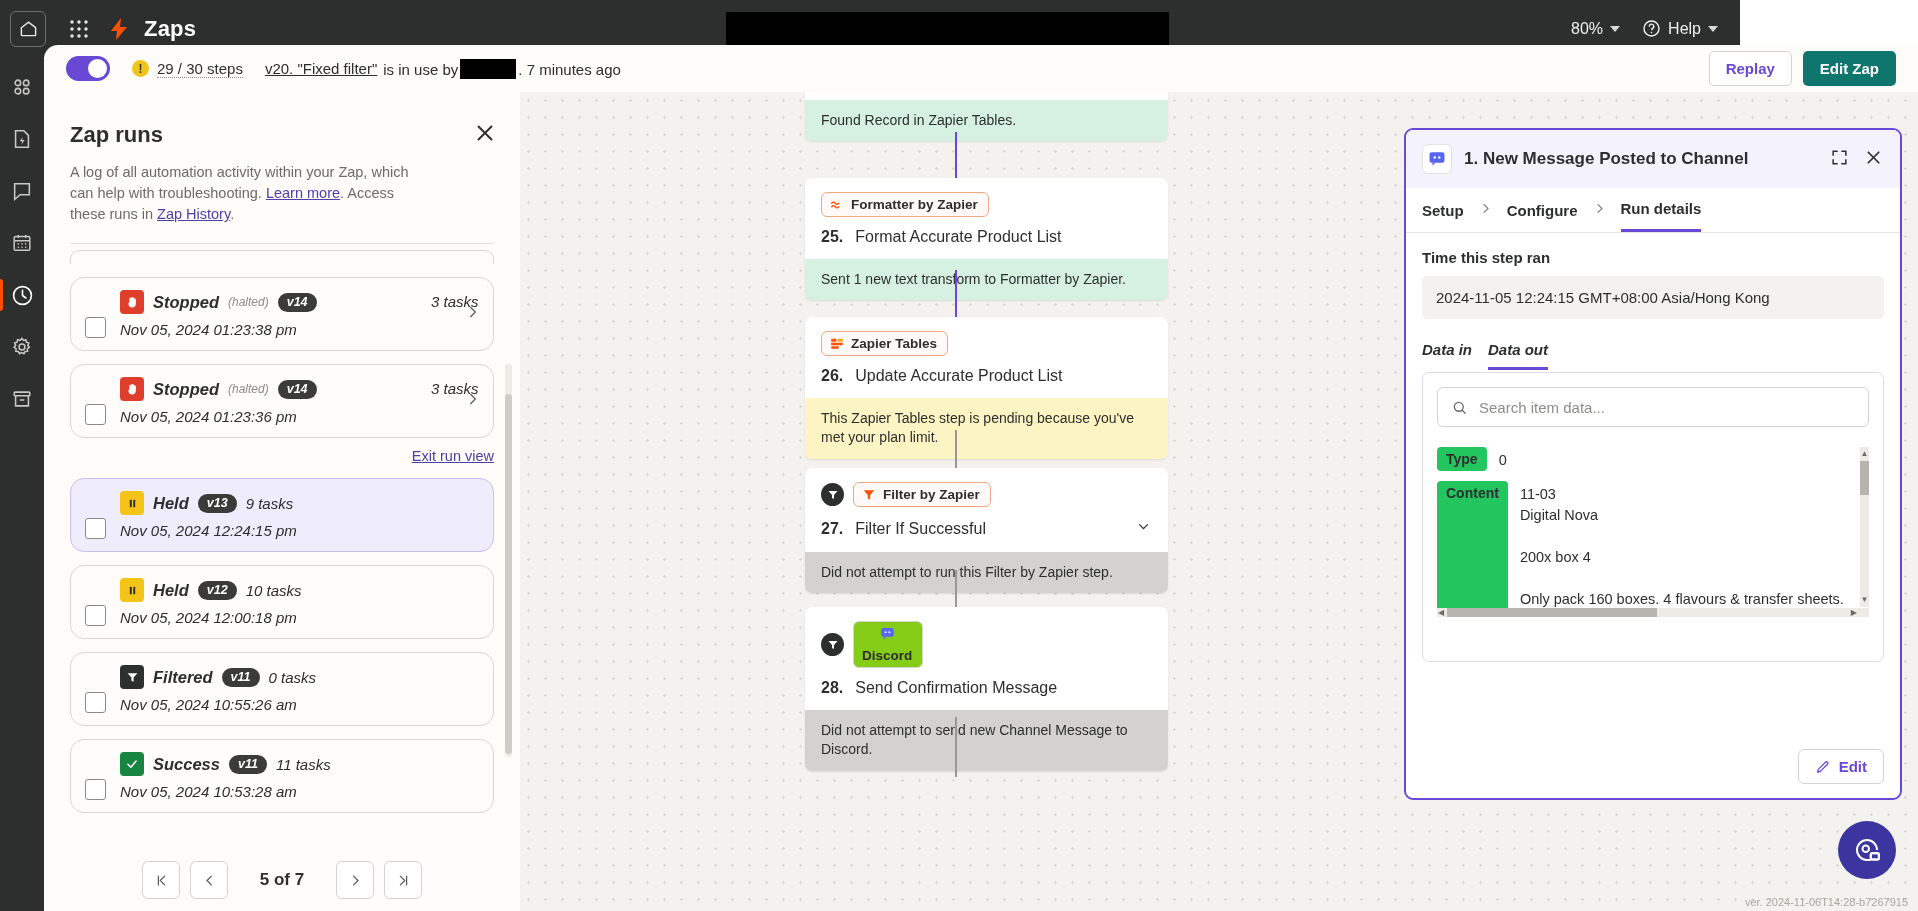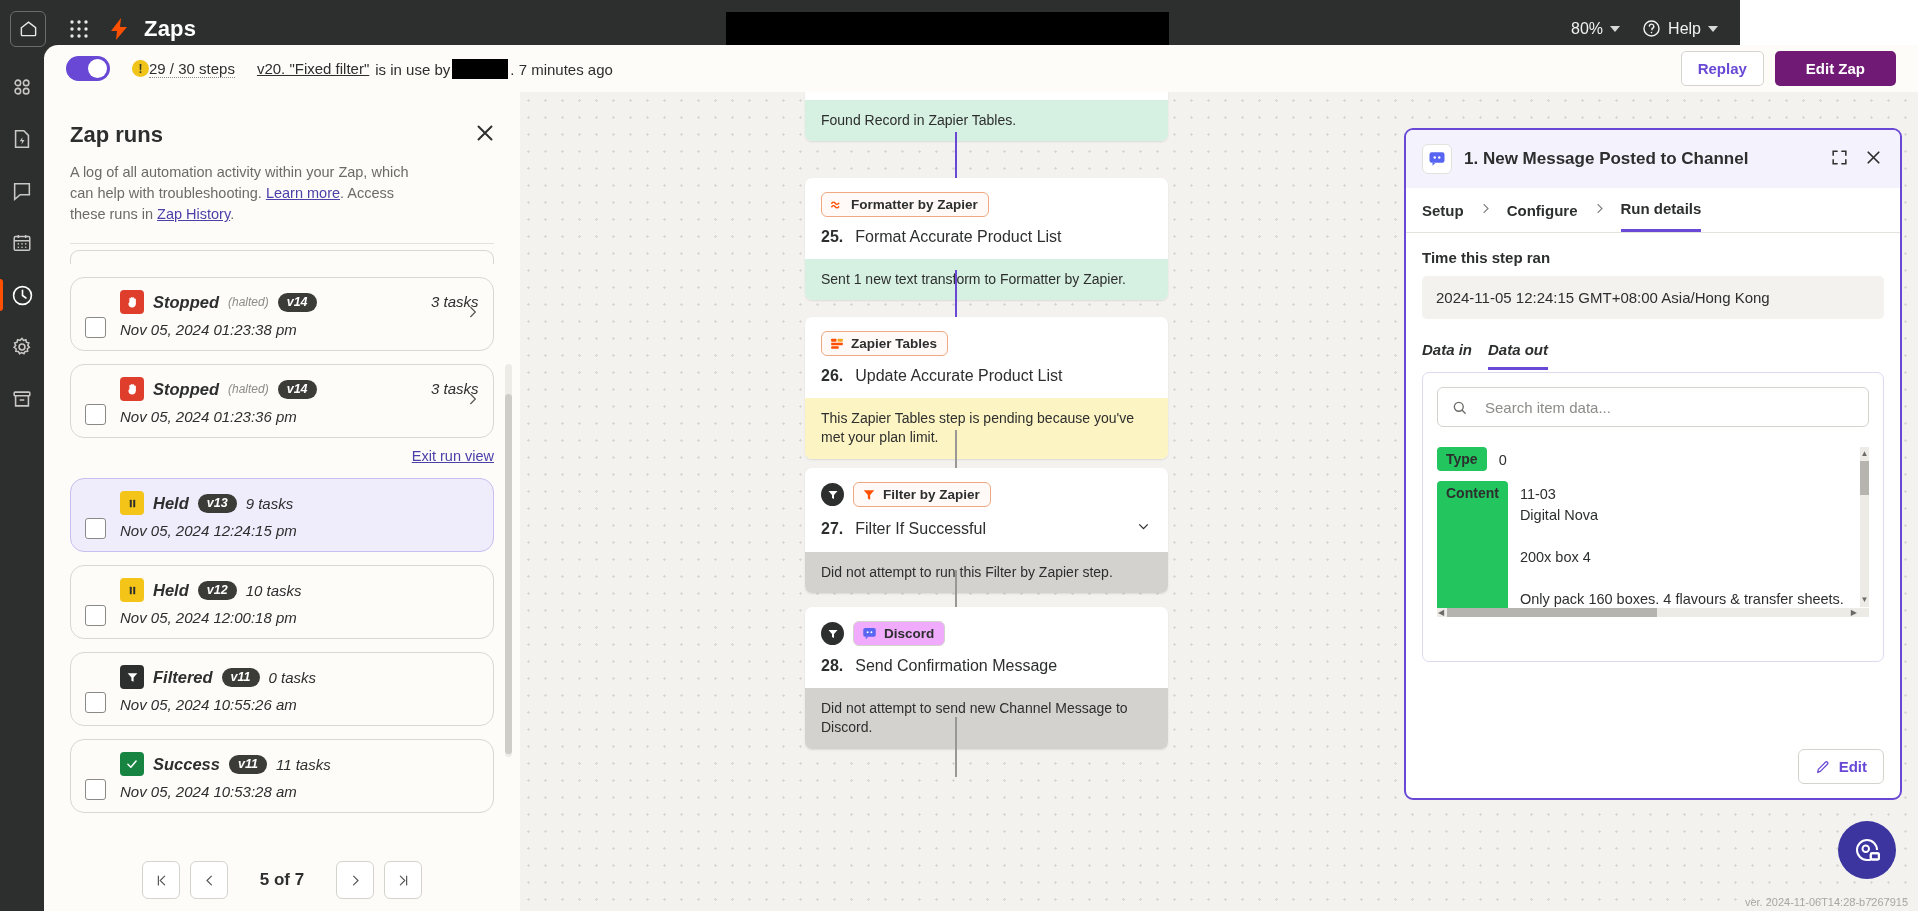--- a/index.html
+++ b/index.html
@@ -47,32 +47,32 @@
     position: absolute; top: 45px; left: 44px; width: 1874px; height: 47px;
     background: #fdfcf9; border-top-left-radius: 14px;
     display: flex; align-items: center; padding: 0 22px;
   }
   .toggle {
     width: 44px; height: 25px; border-radius: 13px; background: #6848d4; position: relative; flex: none;
   }
   .toggle::after { content:''; position:absolute; top:3px; right:3px; width:19px;height:19px;border-radius:50%; background:#fff;}
   .warn-ico { margin-left: 22px; width:17px;height:17px;border-radius:50%;background:#f0c419;color:#3b3b28;
     font-size:12px;font-weight:700;display:flex;align-items:center;justify-content:center;}
-  .steps { font-size: 15px; color: #2d2e2e; border-bottom: 1px dotted #8a8a8a; text-align: right; }
+  .steps { margin-left: 8px; font-size: 15px; color: #2d2e2e; border-bottom: 1px dotted #8a8a8a; text-align: right; }
   .ver-link { margin-left: 22px; font-size: 15px; color: #2d2e2e; text-decoration: underline; }
   .inuse { margin-left: 6px; font-size: 15px; color: #2d2e2e; }
   .redacted-mid { display:inline-block; width: 56px; height: 20px; background:#000; vertical-align: -4px; margin: 0 2px;}
   .zapbar-right { margin-left: auto; display: flex; gap: 11px; align-items: center;}
   .btn-replay {
     background: #fff; border: 1px solid #d5d3ce; border-radius: 5px; color: #6848d4;
     font-size: 15px; font-weight: 700; padding: 8px 16px;
   }
   .btn-editzap {
-    background: #701a75; border: none; border-radius: 5px; color: #fff;
-    font-size: 15px; font-weight: 700; padding: 9px 31px;
+    background: #0f766e; border: none; border-radius: 5px; color: #fff;
+    font-size: 15px; font-weight: 700; padding: 9px 17px;
   }
 
   
   .canvas {
     position: absolute; top: 92px; left: 44px; width: 1874px; height: 819px;
     background-color: #f3f2ef;
     background-image: radial-gradient(#d9d7d2 1.1px, transparent 1.1px);
     background-size: 17px 17px;
   }
   .ver-stamp { position:absolute; right: 10px; bottom: 3px; font-size: 11px; color: #a9a7a2; }
@@ -187,21 +187,21 @@
   .bc-sep { color: #8c8c88; padding-bottom: 12px; }
   .detail-body { padding: 16px; flex: 1; overflow: hidden; position: relative;}
   .lbl-time { font-size: 15px; font-weight: 700; color: #2d2e2e; }
   .time-box { margin-top: 10px; background: #f3f2ef; border-radius: 5px; padding: 13px 14px; font-size: 15px; color: #2d2e2e;}
   .io-tabs { display: flex; gap: 16px; margin-top: 22px; font-style: italic; }
   .io-tab { font-size: 15px; font-weight: 700; color: #2d2e2e; padding-bottom: 9px; }
   .io-tab.active { border-bottom: 3px solid #6848d4; }
   .data-box { margin-top: 2px; border: 1px solid #ded9f0; border-radius: 7px; padding: 14px; position: relative; height: 290px; }
   .search-box {
     border: 1px solid #d5d3ce; border-radius: 6px; height: 40px; display: flex; align-items: center;
-    gap: 17px; padding: 0 13px; color: #8c8c88; font-size: 15px;
+    gap: 11px; padding: 0 13px; color: #8c8c88; font-size: 15px;
   }
   .kv-area { margin-top: 20px; position: relative; height: 170px; overflow: hidden;}
   .kv { display: flex; gap: 12px; margin-bottom: 10px; }
   .kv-key { background: #22c55e; border-radius: 4px; padding: 4px 9px; font-size: 14px; font-weight: 700; color: #2d2e2e; flex: none;}
   .kv-val { font-size: 14.5px; color: #2d2e2e; line-height: 1.45; padding-top: 3px; white-space: pre-line;}
   .vbar-track { position: absolute; right: 0; top: 0; width: 9px; height: 160px; background: #edebe6; }
   .vbar-thumb { position: absolute; right: 0; top: 14px; width: 9px; height: 34px; background: #b6b4af; }
   .vbar-up, .vbar-dn { position:absolute; right:0; width:9px; text-align:center; font-size:8px; color:#6b6b68;}
   .hbar-track { position: absolute; left: 0; right: 0; bottom: 0; height: 9px; background: #edebe6; }
   .hbar-thumb { position: absolute; left: 10px; bottom: 0; width: 210px; height: 9px; background: #b6b4af;}
@@ -410,21 +410,21 @@
 
   <div class="step" style="top:515px;">
     <div class="step-card">
       <div class="step-top">
         <div class="chip-row">
           <span class="filter-dot">
             <svg width="12" height="12" viewBox="0 0 24 24" fill="#ffffff">
                 <path d="M3 4 h18 l-7 8 v8 l-4-2 v-6 Z"></path>
               </svg>
           </span>
-          <span class="app-chip" style="border-color:#d5d3ce;background:#f0abfc;">
+          <span class="app-chip" style="border-color:#d5d3ce;background:#84cc16;flex-direction:column;">
             <svg width="15" height="15" viewBox="0 0 24 24">
               <rect x="2" y="3" width="20" height="14" rx="3" fill="#5865f2"></rect>
               <path d="M6 17 l0 4 l4-4 Z" fill="#5865f2"></path>
               <circle cx="9" cy="10" r="1.6" fill="#fff"></circle>
                 <circle cx="15" cy="10" r="1.6" fill="#fff"></circle>
             </svg>
             <span>Discord</span>
           </span>
         </div>
         <div class="step-title">

